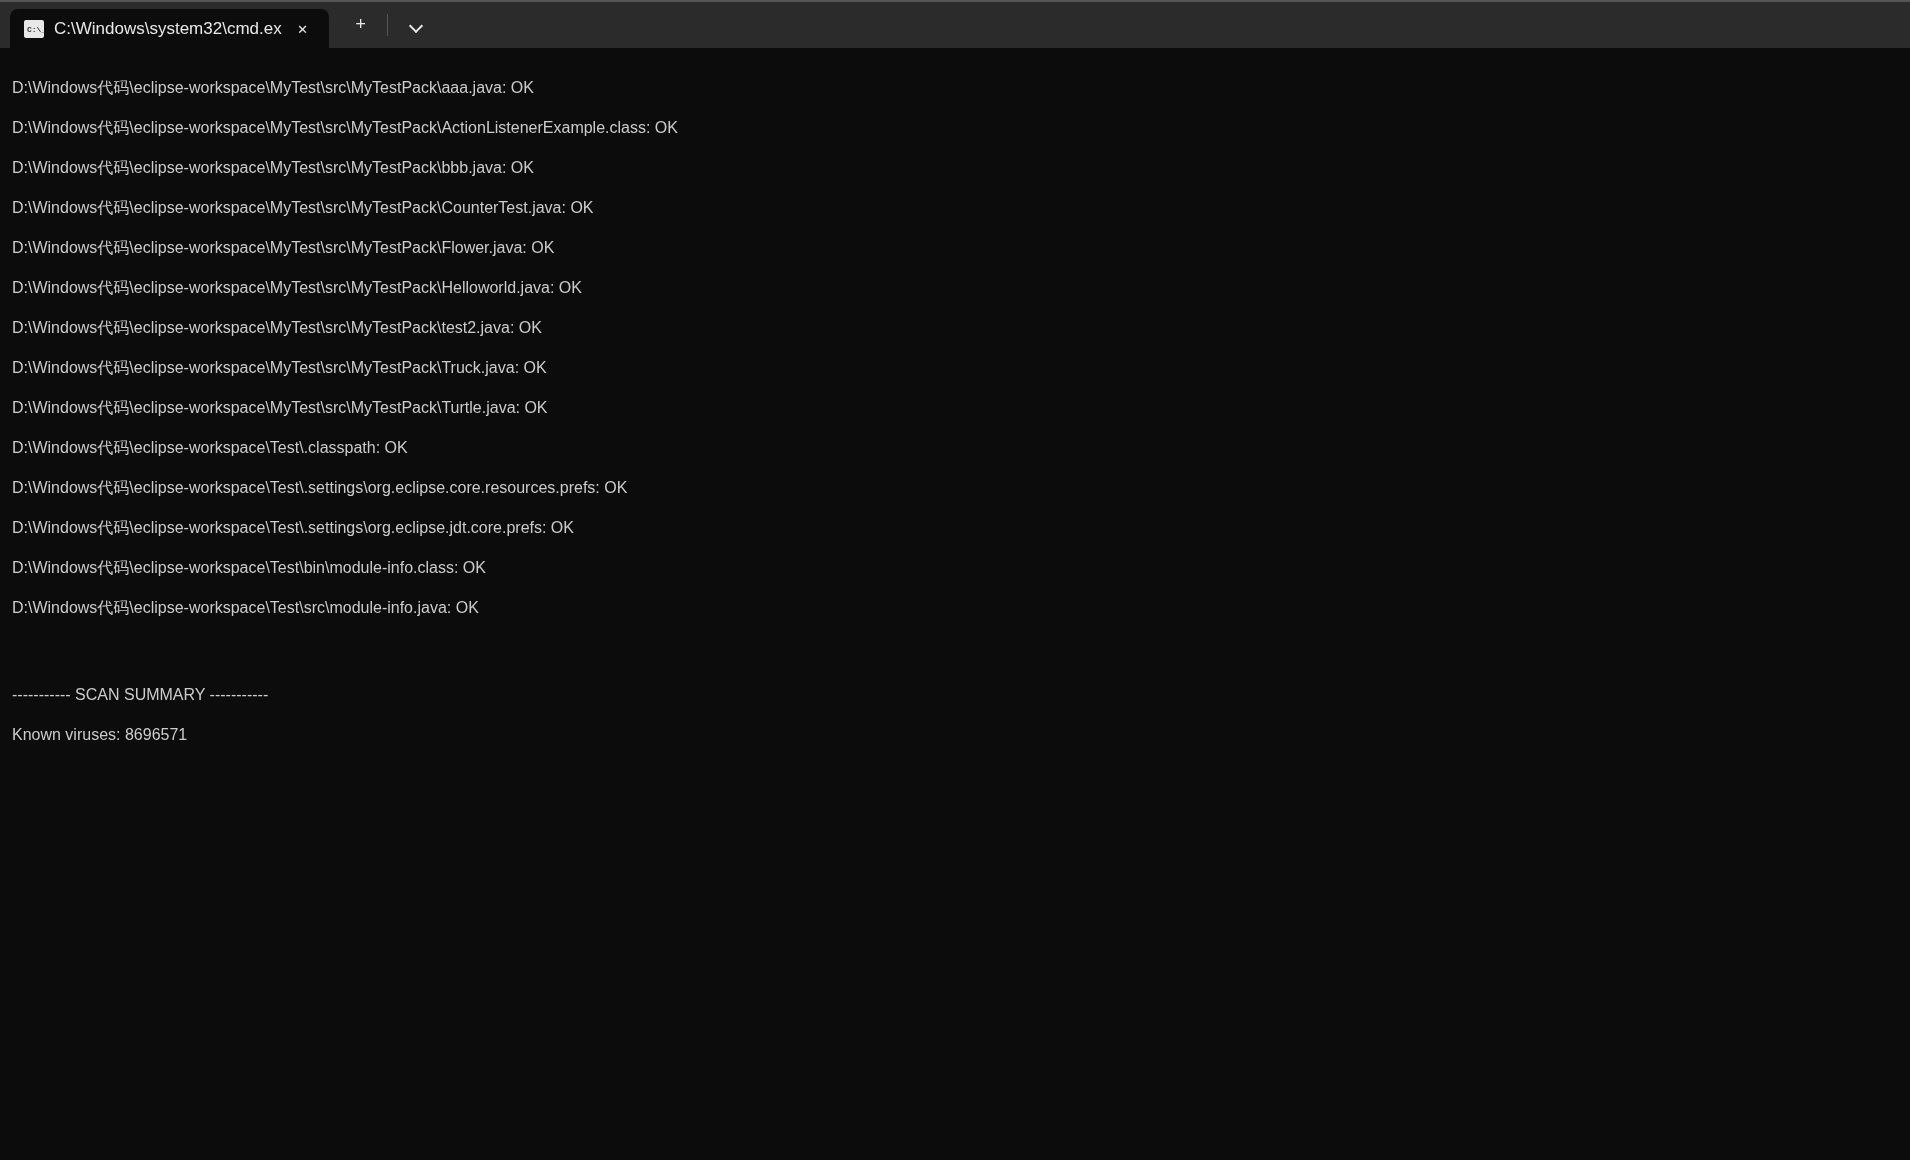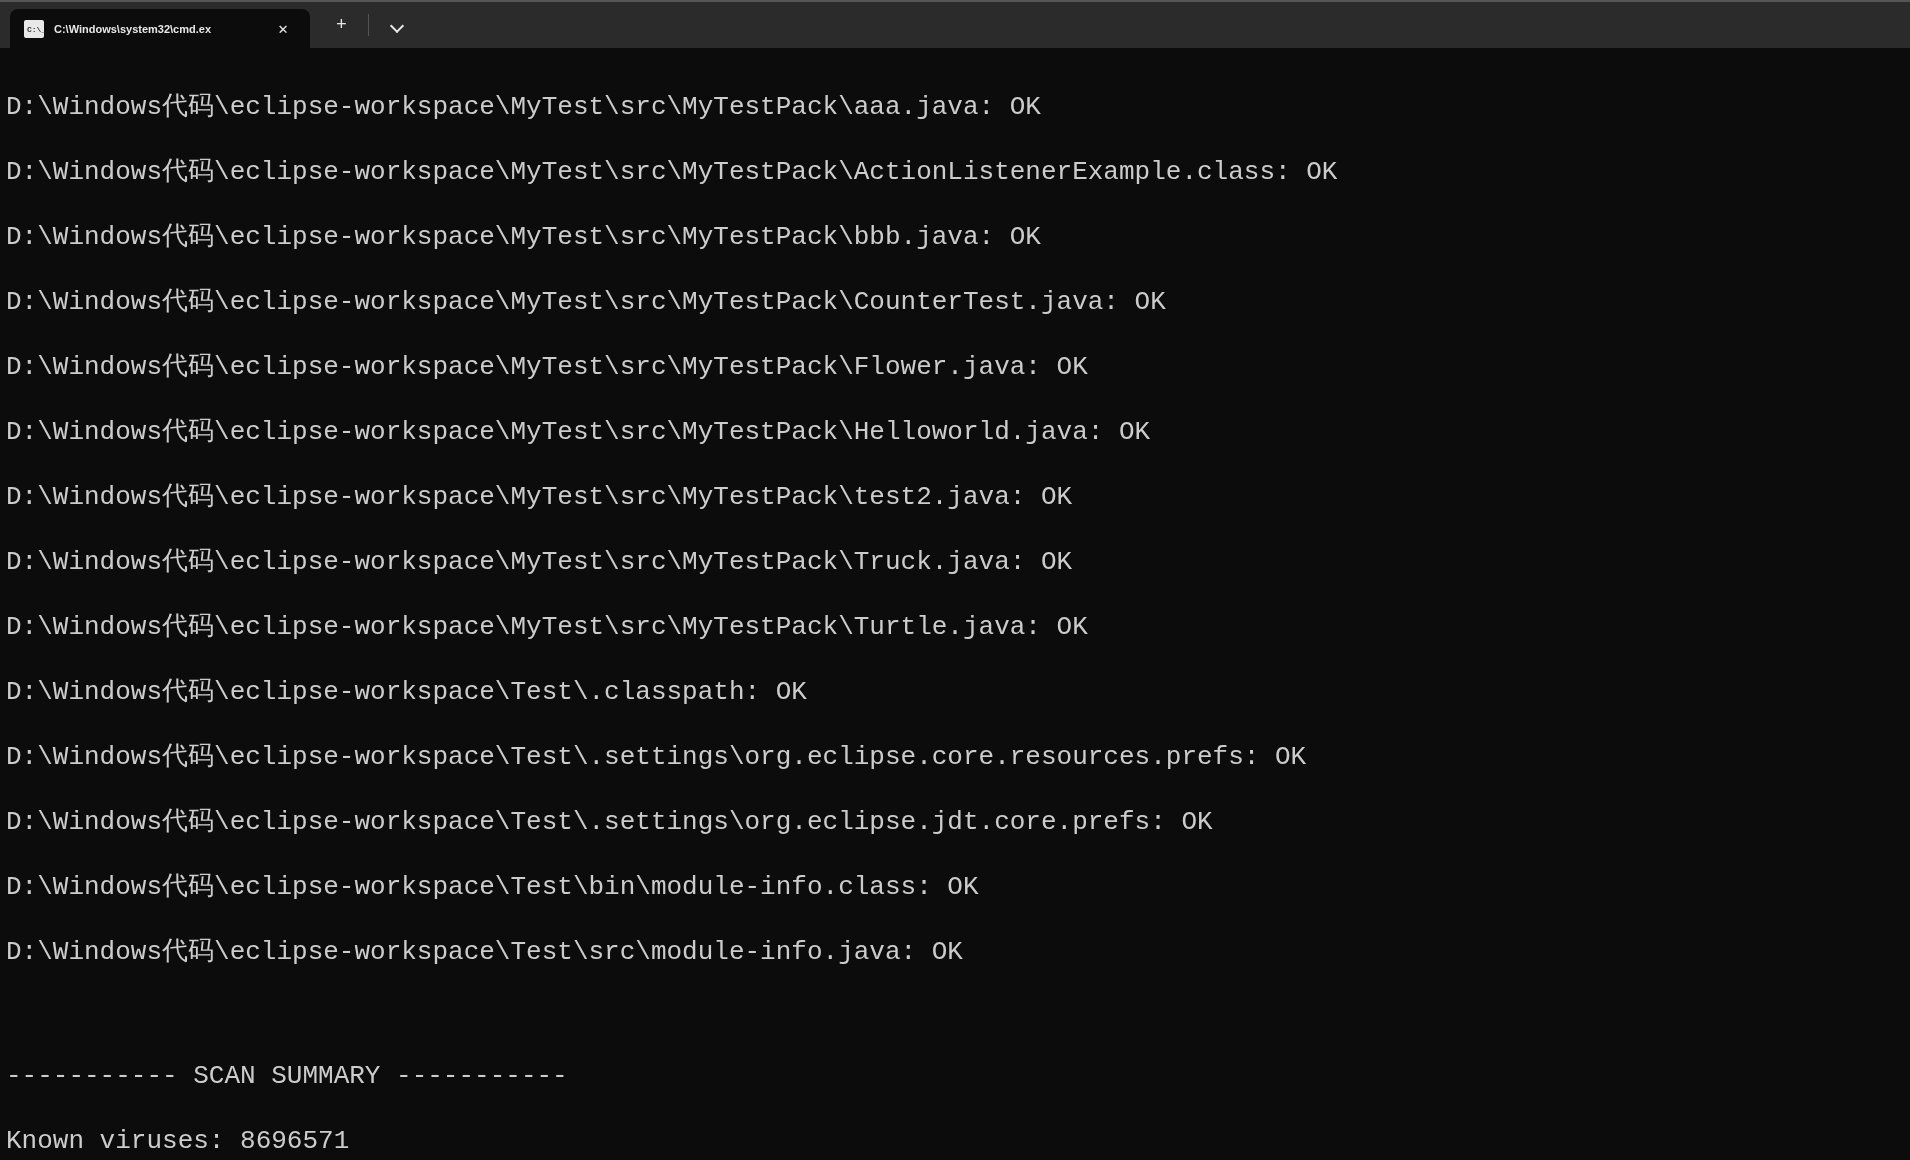--- a/index.html
+++ b/index.html
@@ -45,26 +45,25 @@
       display: flex;
       align-items: center;
       justify-content: flex-start;
       padding-left: 3px;
       font-size: 8px;
       color: #333;
       font-weight: bold;
     }
     .tab-title {
       color: #e8e8e8;
-      font-size: 11px;
+      font-size: 17px;
       font-family: 'Segoe UI', Arial, sans-serif;
       flex: 1;
       white-space: nowrap;
       overflow: hidden;
-      font-weight: bold;
     }
     .tab-close {
       color: #e8e8e8;
       font-size: 16px;
       padding: 4px 8px;
       cursor: pointer;
       margin-left: 8px;
       border-radius: 4px;
     }
     .tab-actions {
@@ -86,26 +85,26 @@
     .divider {
       width: 1px;
       height: 22px;
       background: #555;
       margin: 0 3px;
     }
     .terminal {
       flex: 1;
       background: #0c0c0c;
       color: #cccccc;
-      font-size: 26px;
+      font-size: 16px;
       line-height: 1.25;
-      padding: 10px 6px;
+      padding: 10px 12px;
       white-space: pre;
       overflow: hidden;
-      font-family: Liberation Mono, monospace;
+      font-family: Liberation Sans, sans-serif;
       font-weight: 500;
     }
     .terminal-line { display: block; }
     .blank-line { height: 27px; }
     .chevron-down {
       display: inline-block;
       width: 12px;
       height: 12px;
       position: relative;
     }

